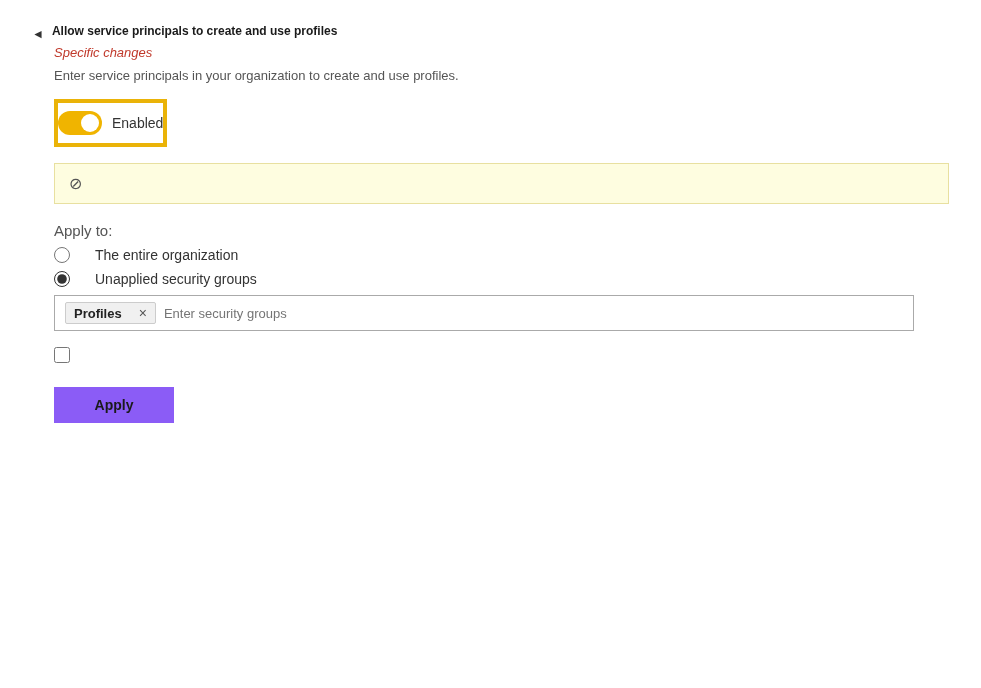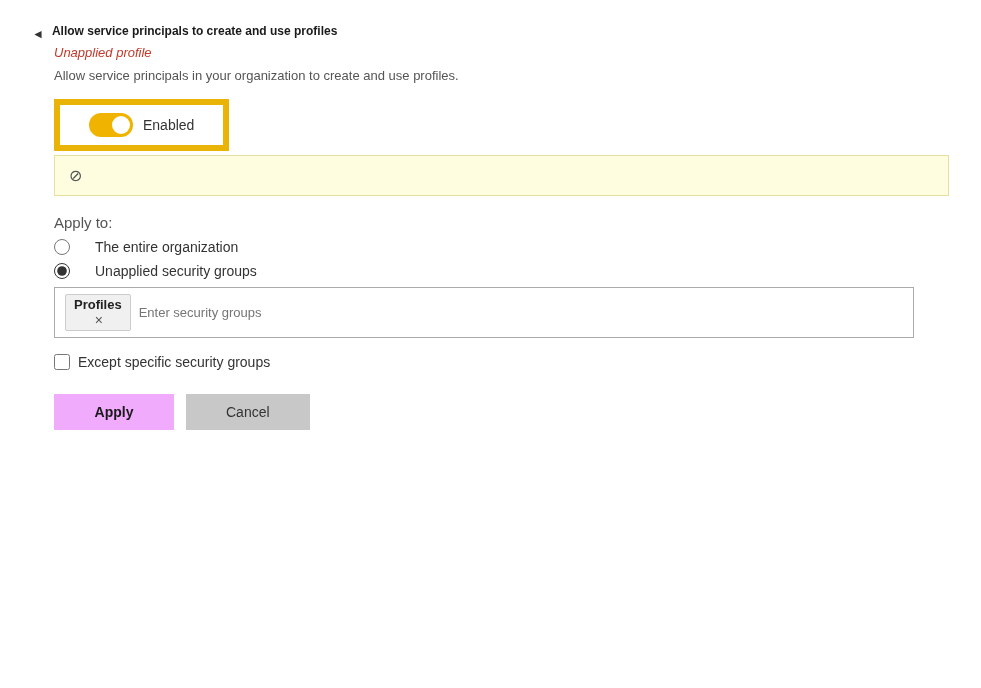--- a/index.html
+++ b/index.html
@@ -130,29 +130,28 @@
       margin-bottom: 16px;
       padding: 6px 10px;
       width: calc(100% - 44px);
       max-width: 860px;
       gap: 8px;
     }
 
     .tag-chip {
       display: flex;
       align-items: center;
-      gap: 0;
+      gap: 15px;
       background: #f0f0f0;
       border: 1px solid #ccc;
       padding: 2px 8px;
       font-size: 13px;
       font-weight: 600;
       color: #222;
       border-radius: 2px;
-      flex-direction: column;
     }
 
     .tag-close {
       cursor: pointer;
       font-size: 14px;
       color: #555;
       font-weight: normal;
       margin-left: 2px;
     }
 
@@ -181,21 +180,21 @@
       cursor: pointer;
     }
 
     .button-row {
       display: flex;
       gap: 12px;
       margin-left: 22px;
     }
 
     .btn-apply {
-      background: #f0abfc;
+      background: #8b5cf6;
       color: #1a1a1a;
       border: none;
       padding: 10px 40px;
       font-size: 14px;
       font-weight: 600;
       cursor: pointer;
       min-width: 120px;
     }
 
     .btn-cancel {
@@ -212,26 +211,26 @@
 <body>
 
 
 
 
 <div class="section-header">
   <span class="collapse-arrow">◄</span>
   <span class="section-title">Allow service principals to create and use profiles</span>
 </div>
 
-<div class="unapplied-changes">Unapplied profile</div>
-
-<div class="section-description">Allow service principals in your organization to create and use profiles.</div>
-
-
-<div style="margin-left: 22px; margin-bottom: 4px; display: inline-block; border: 6px solid #eab308; padding: 8px 29px;">
+<div class="unapplied-changes">Specific changes</div>
+
+<div class="section-description">Enter service principals in your organization to create and use profiles.</div>
+
+
+<div style="margin-left: 22px; margin-bottom: 16px; display: inline-block; border: 4px solid #eab308; padding: 8px 0;">
   <div style="display: flex; align-items: center; gap: 10px;">
     <div class="toggle-switch">
       <div class="toggle-track">
         <div class="toggle-thumb"></div>
       </div>
     </div>
     <span class="toggle-label">Enabled</span>
   </div>
 </div>
 
@@ -258,23 +257,21 @@
   <div class="tag-chip">
     <span>Profiles</span>
     <span class="tag-close">×</span>
   </div>
   <input type="text" class="groups-placeholder" placeholder="Enter security groups" style="">
 </div>
 
 
 <label class="except-checkbox">
   <input type="checkbox" style="">
-  <span>Except specific security groups</span>
 </label>
 
 
 <div class="button-row">
   <button class="btn-apply">Apply</button>
-  <button class="btn-cancel">Cancel</button>
 </div>
 
 
 
 
 </body></html>

